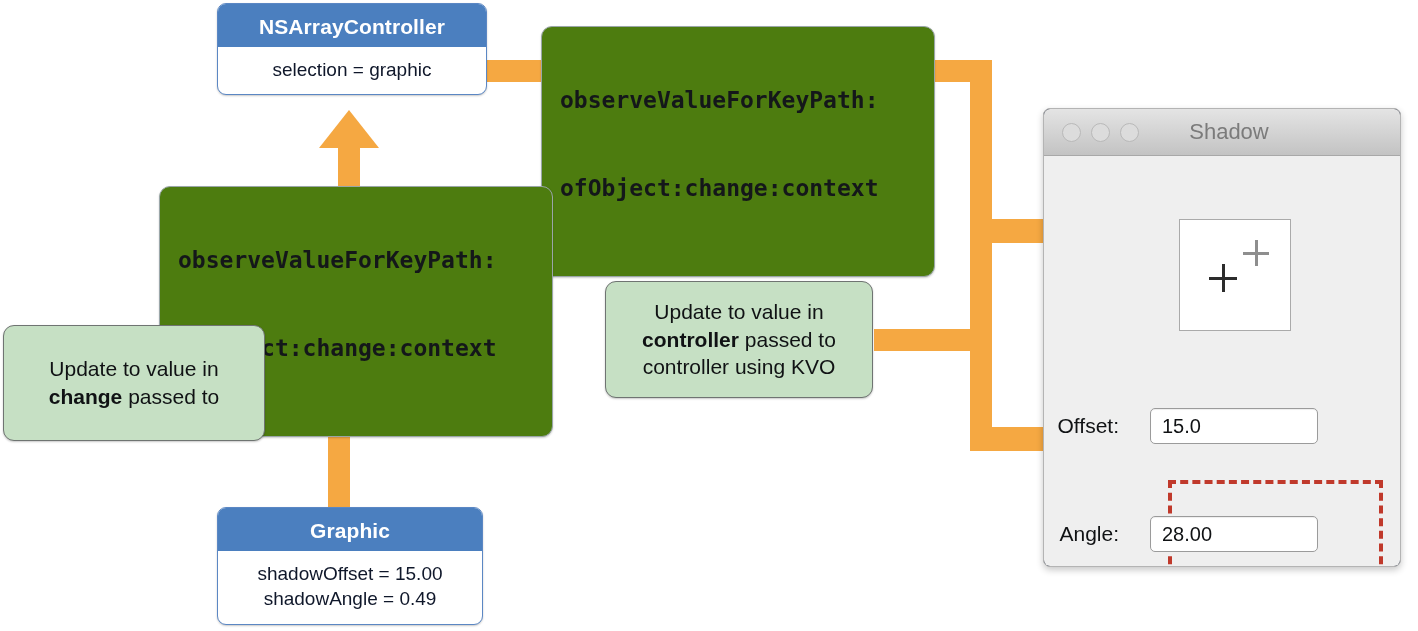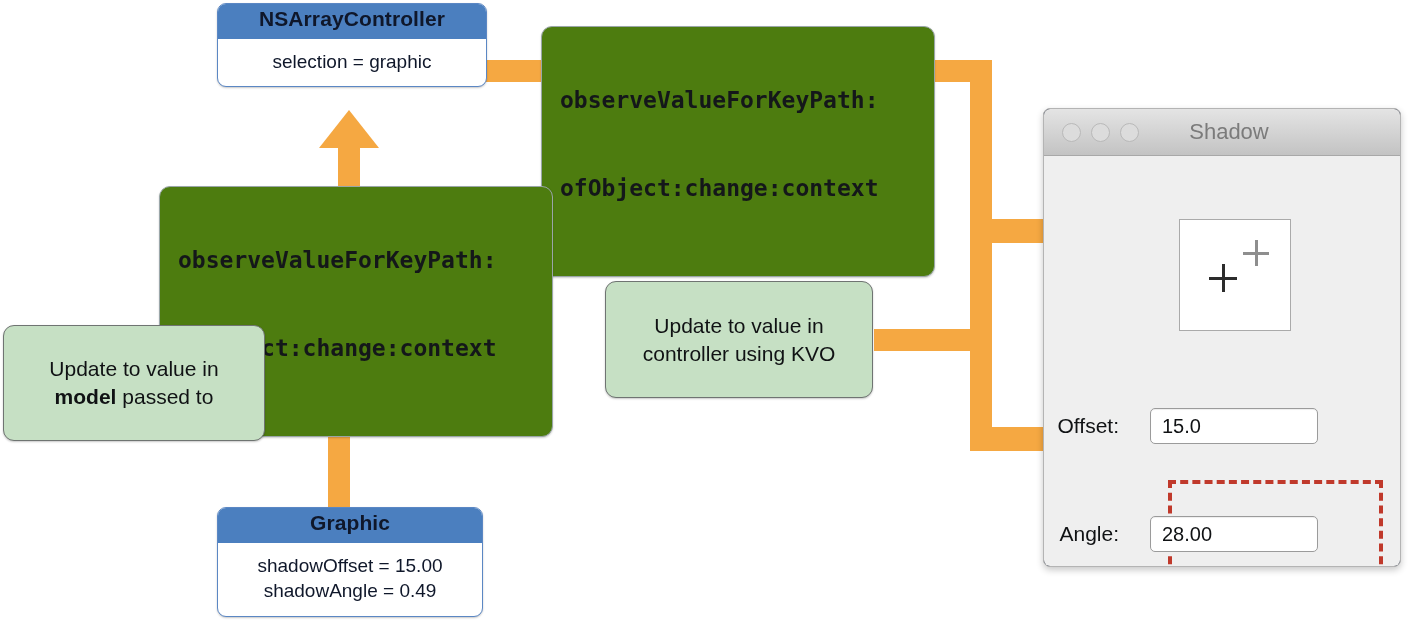--- a/index.html
+++ b/index.html
@@ -31,25 +31,25 @@
     position: absolute;
     border: 1px solid #5b87c4;
     border-radius: 9px;
     background: #ffffff;
     box-shadow: 0 1px 2px rgba(0,0,0,0.22);
     overflow: hidden;
     box-sizing: border-box;
   }
   .class-head {
     background: #4b7fbf;
-    color: #0f172a;
+    color: #ffffff;
     font-weight: bold;
     font-size: 21px;
     text-align: center;
-    padding: 3px 10px 8px 10px;
+    padding: 11px 10px 8px 10px;
     letter-spacing: 0.1px;
   }
   .class-body {
     background: #ffffff;
     color: #0f172a;
     font-size: 19px;
     text-align: center;
     padding: 10px 12px 12px 12px;
     line-height: 1.34;
     border-radius: 23px;
@@ -251,27 +251,28 @@
   </div>
 
   <div class="code-callout" id="callout-left" style="left:159px; top:186px; width:394px;">
     <div>observeValueForKeyPath:</div>
     <div>ofObject:change:context</div>
   </div>
 
   <div class="note-box" id="note-model" style="left:3px; top:325px; width:262px; height:116px;">
     <div>
       <div>Update to value in</div>
-      <div><b>model</b><span> passed to</span></div>
+      <div><b>change</b><span> passed to</span></div>
     </div>
   </div>
 
   <div class="note-box" id="note-controller" style="left:605px; top:281px; width:268px; height:117px;">
     <div>
       <div>Update to value in</div>
+      <div><b>controller</b><span> passed to</span></div>
       <div>controller using KVO</div>
     </div>
   </div>
 
   <div id="shadow-window">
     <div id="titlebar">
       <span class="traffic first"></span>
       <span class="traffic"></span>
       <span class="traffic"></span>
       <span id="win-title">Shadow</span>

